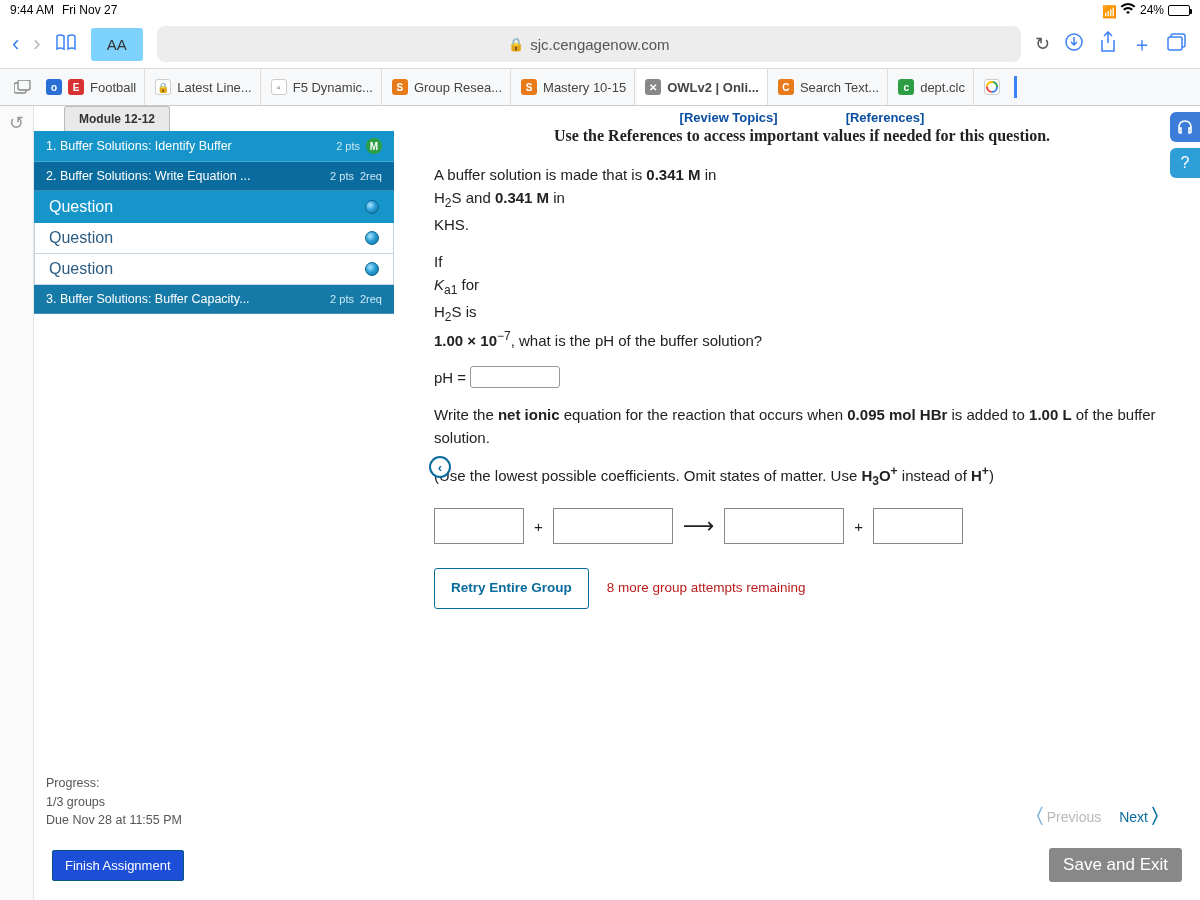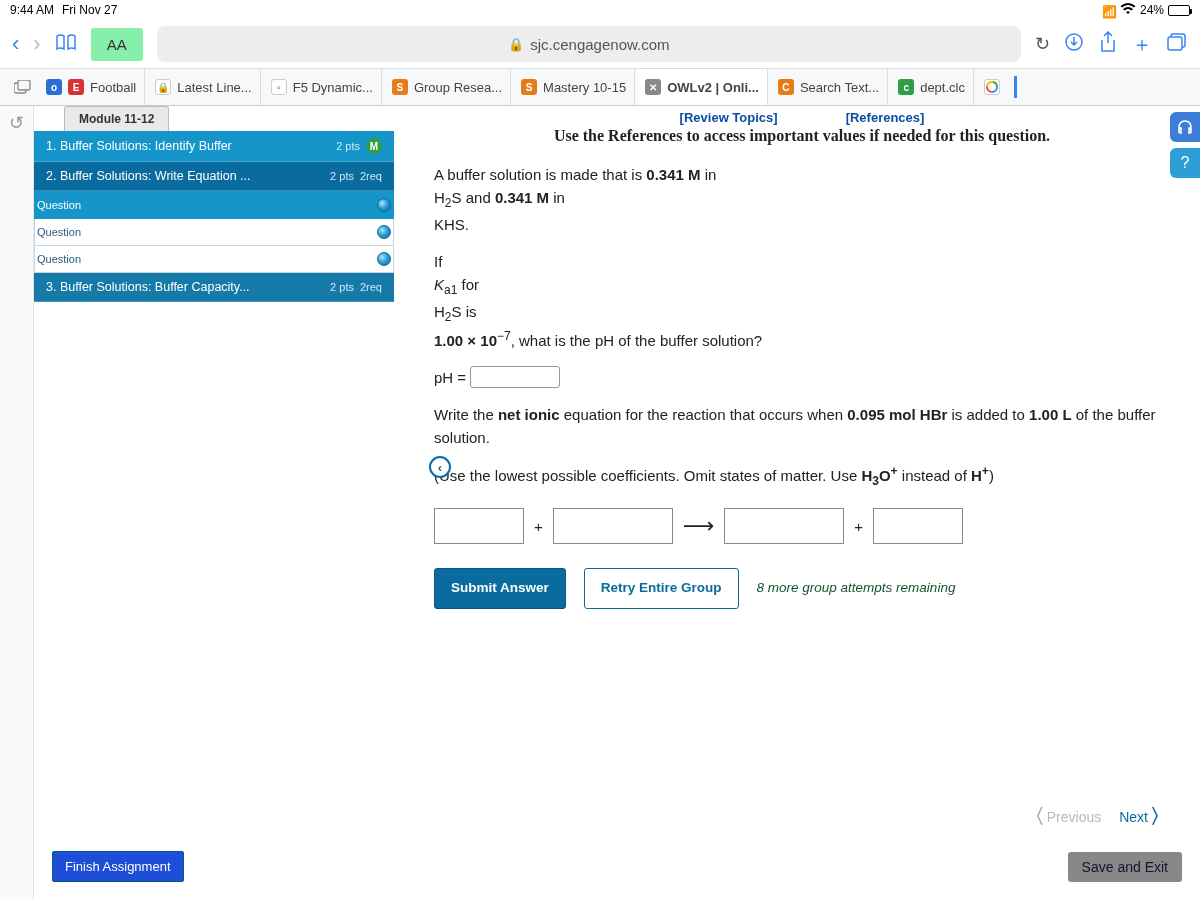--- a/index.html
+++ b/index.html
@@ -11,21 +11,21 @@
 .signal-icon { display:inline-block; width:14px; height:10px; }
 .wifi-icon { display:inline-block; }
 .battery { width:22px; height:11px; border:1px solid #000; border-radius:2px; position:relative; }
 .battery::after { content:""; position:absolute; right:-3px; top:3px; width:2px; height:5px; background:#000; border-radius:0 1px 1px 0;}
 .battery-fill { background:#000; height:100%; width:24%; }
 
 .browser-bar { height: 48px; display: flex; align-items: center; padding: 0 12px; gap: 14px; }
 .nav-arrow { font-size: 22px; color: #3b82f6; cursor:pointer; }
 .nav-arrow.dim { color: #bbb; }
 .book-icon { color:#3b82f6; font-size:20px; }
-.aa-box { background:#86efac; border-radius:3px; padding: 8px 16px; font-size:15px; font-weight:500; color:#333; }
+.aa-box { background:#7dd3fc; border-radius:3px; padding: 8px 16px; font-size:15px; font-weight:500; color:#333; }
 .url-bar { flex:1; background:#ededed; border-radius:8px; height:36px; display:flex; align-items:center; justify-content:center; gap:6px; color:#555; font-size:15px; }
 .lock-icon { font-size:13px; }
 .toolbar-icon { color:#3b82f6; font-size:20px; cursor:pointer; }
 .reload-icon { color:#555; font-size:18px; }
 
 .tabs-bar { height: 38px; background:#f7f8fa; border-top:1px solid #ddd; border-bottom:1px solid #ccc; display:flex; align-items:center; padding:0 6px; gap:2px; font-size:13px; color:#444; overflow:hidden; }
 .tab { display:flex; align-items:center; gap:6px; padding:0 8px; height:100%; white-space:nowrap; border-right:1px solid #ddd; cursor:pointer; }
 .tab-favicon { width:16px; height:16px; border-radius:3px; display:inline-flex; align-items:center; justify-content:center; font-size:10px; font-weight:bold; color:#fff; }
 .fi-blue { background:#2a6fd6; }
 .fi-red { background:#d83131; color:#fff; }
@@ -40,21 +40,21 @@
 .side-rail { width:34px; background:#fafafa; border-right:1px solid #e5e5e5; }
 .side-swoosh { width:20px; height:20px; margin:6px auto; color:#999; font-size:18px; text-align:center;}
 
 .content-wrap { flex:1; position:relative; display:flex; flex-direction:column; }
 .sidebar { width: 360px; display:flex; flex-direction:column; }
 .module-tab { margin-left: 30px; background:#e9e9e9; border:1px solid #bbb; border-bottom:none; padding:5px 14px; font-size:12px; font-weight:bold; color:#333; border-radius:3px 3px 0 0; display:inline-block; width:fit-content; }
 .sec-item { display:flex; align-items:center; justify-content:space-between; padding:7px 12px; font-size:12.5px; color:#fff; border-bottom:1px solid rgba(255,255,255,0.2); cursor:pointer; }
 .sec1 { background:#1595c9; }
 .sec2 { background:#0a6b9e; }
 .sec3 { background:#157aa8; }
-.sub-item { background:#fff; border:1px solid #c5d6e2; border-top:none; padding:6px 2px; font-size:11px; color:#2a5b82; display:flex; justify-content:space-between; align-items:center; cursor:pointer;}
+.sub-item { background:#fff; border:1px solid #c5d6e2; border-top:none; padding:6px 14px; font-size:16px; color:#2a5b82; display:flex; justify-content:space-between; align-items:center; cursor:pointer;}
 .sub-item.first { border-top:1px solid #c5d6e2; }
 .sub-item.sel { background:#1595c9; color:#fff; border-color:#1595c9;}
 .pts { font-size:11px; color:#cde8f5; display:flex; align-items:center; gap:6px;}
 .m-badge { width:16px; height:16px; border-radius:50%; background:#2e9e44; color:#fff; font-size:10px; font-weight:bold; display:inline-flex; align-items:center; justify-content:center;}
 .radio-dot { width:14px;height:14px;border-radius:50%;background:radial-gradient(circle at 35% 35%, #aee4ff 0%, #29a0d8 45%, #0d6690 100%); border:1px solid #0d6690;}
 
 .question-pane { flex:1; padding: 0 20px 0 30px; background:#fff; position:relative; font-family: Georgia, 'Times New Roman', serif; font-size:15px; color:#222; }
 .top-links { display:flex; gap:68px; justify-content:center; padding:4px 0 2px; }
 .top-link { color:#0a4ea2; font-weight:bold; font-size:13px; cursor:pointer; font-family:Arial,sans-serif;}
 .ref-note { text-align:center; font-weight:bold; font-size:16px; padding-bottom:12px; font-family:Georgia,serif;}
@@ -65,26 +65,26 @@
 .ph-row { margin:14px 0; display:flex; align-items:center; gap:4px;}
 .ph-input { width:90px; height:22px; border:1px solid #999; border-radius:3px; background:#fff;}
 .eq-row { display:flex; align-items:center; gap:10px; margin:18px 0 24px; }
 .eq-box { width:90px; height:36px; border:1px solid #888; background:#fff;}
 .eq-box.wide { width:120px; }
 .arrow { font-size:22px;}
 .btn-row { display:flex; align-items:center; gap:18px; margin-top:8px;}
 .btn { padding:9px 16px; border-radius:3px; font-size:13.5px; font-family:Arial,sans-serif; cursor:pointer; border:1px solid transparent;}
 .btn-primary { background:#0a6b9e; color:#fff; font-weight:bold; border-color:#07567f;}
 .btn-secondary { background:#fff; color:#0a6b9e; border:1px solid #0a6b9e; font-weight:bold;}
-.attempts { color:#14532d; font-size:13.5px; font-family:Arial,sans-serif;font-style:italic;}
+.attempts { color:#b91c1c; font-size:13.5px; font-family:Arial,sans-serif;}
 
 .progress-box { position:absolute; bottom:70px; left:0; width:360px; padding:0 12px; font-size:12.5px; color:#555; font-family:Arial,sans-serif; line-height:1.5;}
 .footer-row { position:absolute; bottom:18px; left:0; right:0; display:flex; justify-content:space-between; align-items:center; padding:0 18px; }
 .finish-btn { background:#1d4ed8; color:#fff; padding:7px 12px; border-radius:2px; font-size:13px; font-family:Arial,sans-serif; cursor:pointer; border:1px solid #07567f;}
-.save-exit { background:#888; color:#0f172a; padding:7px 14px; border-radius:3px; font-size:14px; font-family:Arial,sans-serif; cursor:pointer;}
+.save-exit { background:#888; color:#ffffff; padding:7px 14px; border-radius:3px; font-size:17px; font-family:Arial,sans-serif; cursor:pointer;}
 .nav-prev-next { position:absolute; bottom:70px; right:30px; display:flex; gap:18px; align-items:center; font-family:Arial,sans-serif;}
 .nav-link { color:#b8b8b8; font-size:14px; cursor:pointer; display:flex; align-items:center; gap:2px;}
 .nav-link.next { color:#0a6b9e; }
 .chev { font-size:20px; font-weight:bold;}
 
 .collapse-handle { position:absolute; left:395px; top:350px; width:22px; height:22px; border-radius:50%; background:#fff; border:2px solid #0a6b9e; color:#0a6b9e; display:flex; align-items:center; justify-content:center; font-size:13px; font-weight:bold; cursor:pointer; z-index:5;}
 
 .right-float { position:absolute; right:0; top:112px; display:flex; flex-direction:column; gap:6px; z-index:10;}
 .float-btn { width:30px; height:30px; border-radius:6px 0 0 6px; display:flex; align-items:center; justify-content:center; color:#fff; font-size:16px; cursor:pointer;}
 .float-headset { background:#3b7dd8; }
@@ -199,21 +199,21 @@
 
 <div class="main-area">
   <div class="side-rail">
     <div class="side-swoosh">↺</div>
   </div>
 
   <div class="content-wrap">
     <div style="display:flex; height:100%;">
 
       <div class="sidebar">
-        <div class="module-tab">Module 11-12</div>
+        <div class="module-tab">Module 12-12</div>
         <div class="sec-item sec1">
           <span>1. Buffer Solutions: Identify Buffer</span>
           <span class="pts">
               <span>2 pts</span>
             <span class="m-badge">M</span>
             </span>
         </div>
         <div class="sec-item sec2">
           <span>2. Buffer Solutions: Write Equation ...</span>
           <span class="pts">
@@ -274,30 +274,34 @@
             <input class="eq-box" style="">
             <span>+</span>
             <input class="eq-box wide" style="">
             <span class="arrow">⟶</span>
             <input class="eq-box wide" style="">
             <span>+</span>
             <input class="eq-box" style="">
           </div>
 
           <div class="btn-row">
-            <div class="btn btn-primary">Submit Answer</div>
             <div class="btn btn-secondary">Retry Entire Group</div>
             <span class="attempts">8 more group attempts remaining</span>
           </div>
         </div>
       </div>
     </div>
 
     <div class="collapse-handle">‹</div>
 
+    <div class="progress-box">
+      <div>Progress:</div>
+      <div>1/3 groups</div>
+      <div>Due Nov 28 at 11:55 PM</div>
+    </div>
 
     <div class="nav-prev-next">
       <span class="nav-link">
         <span class="chev" style="color:#7fb6e0;">〈</span>
         <span>Previous</span>
       </span>
       <span class="nav-link next">
         <span>Next</span>
         <span class="chev">〉</span>
       </span>

